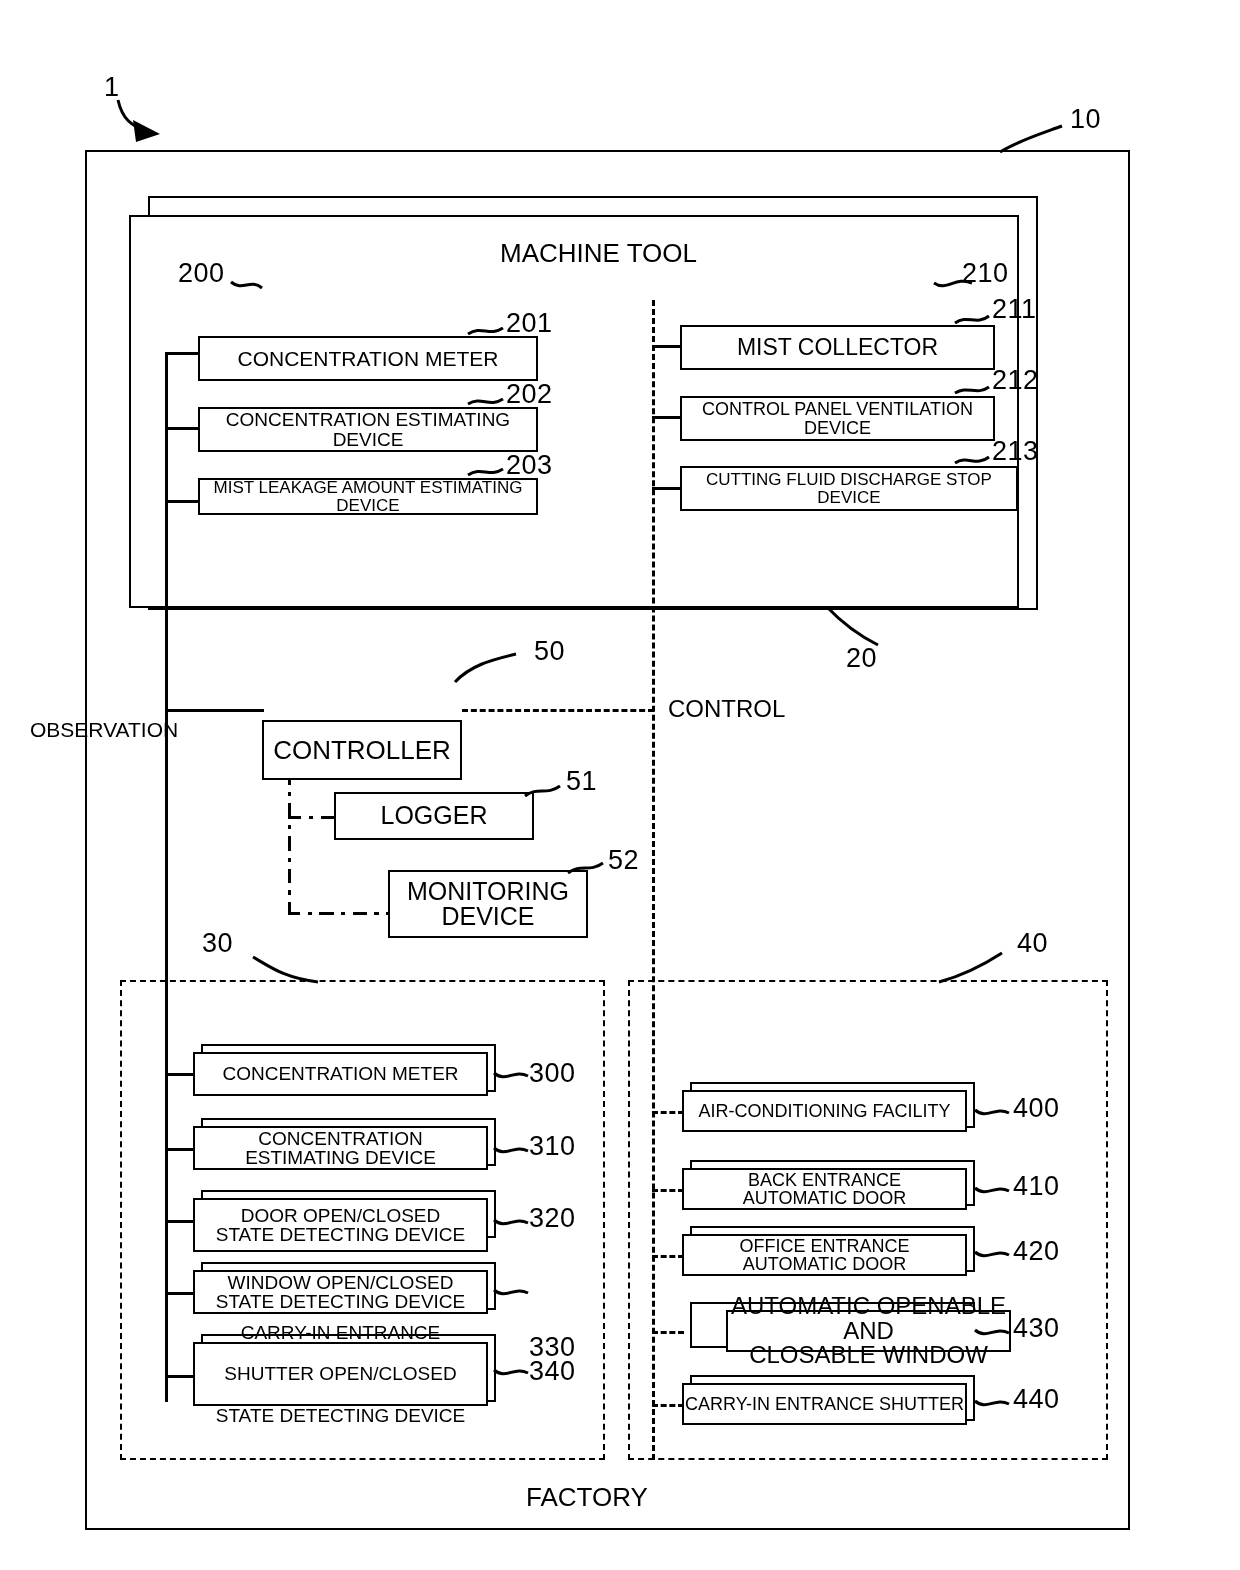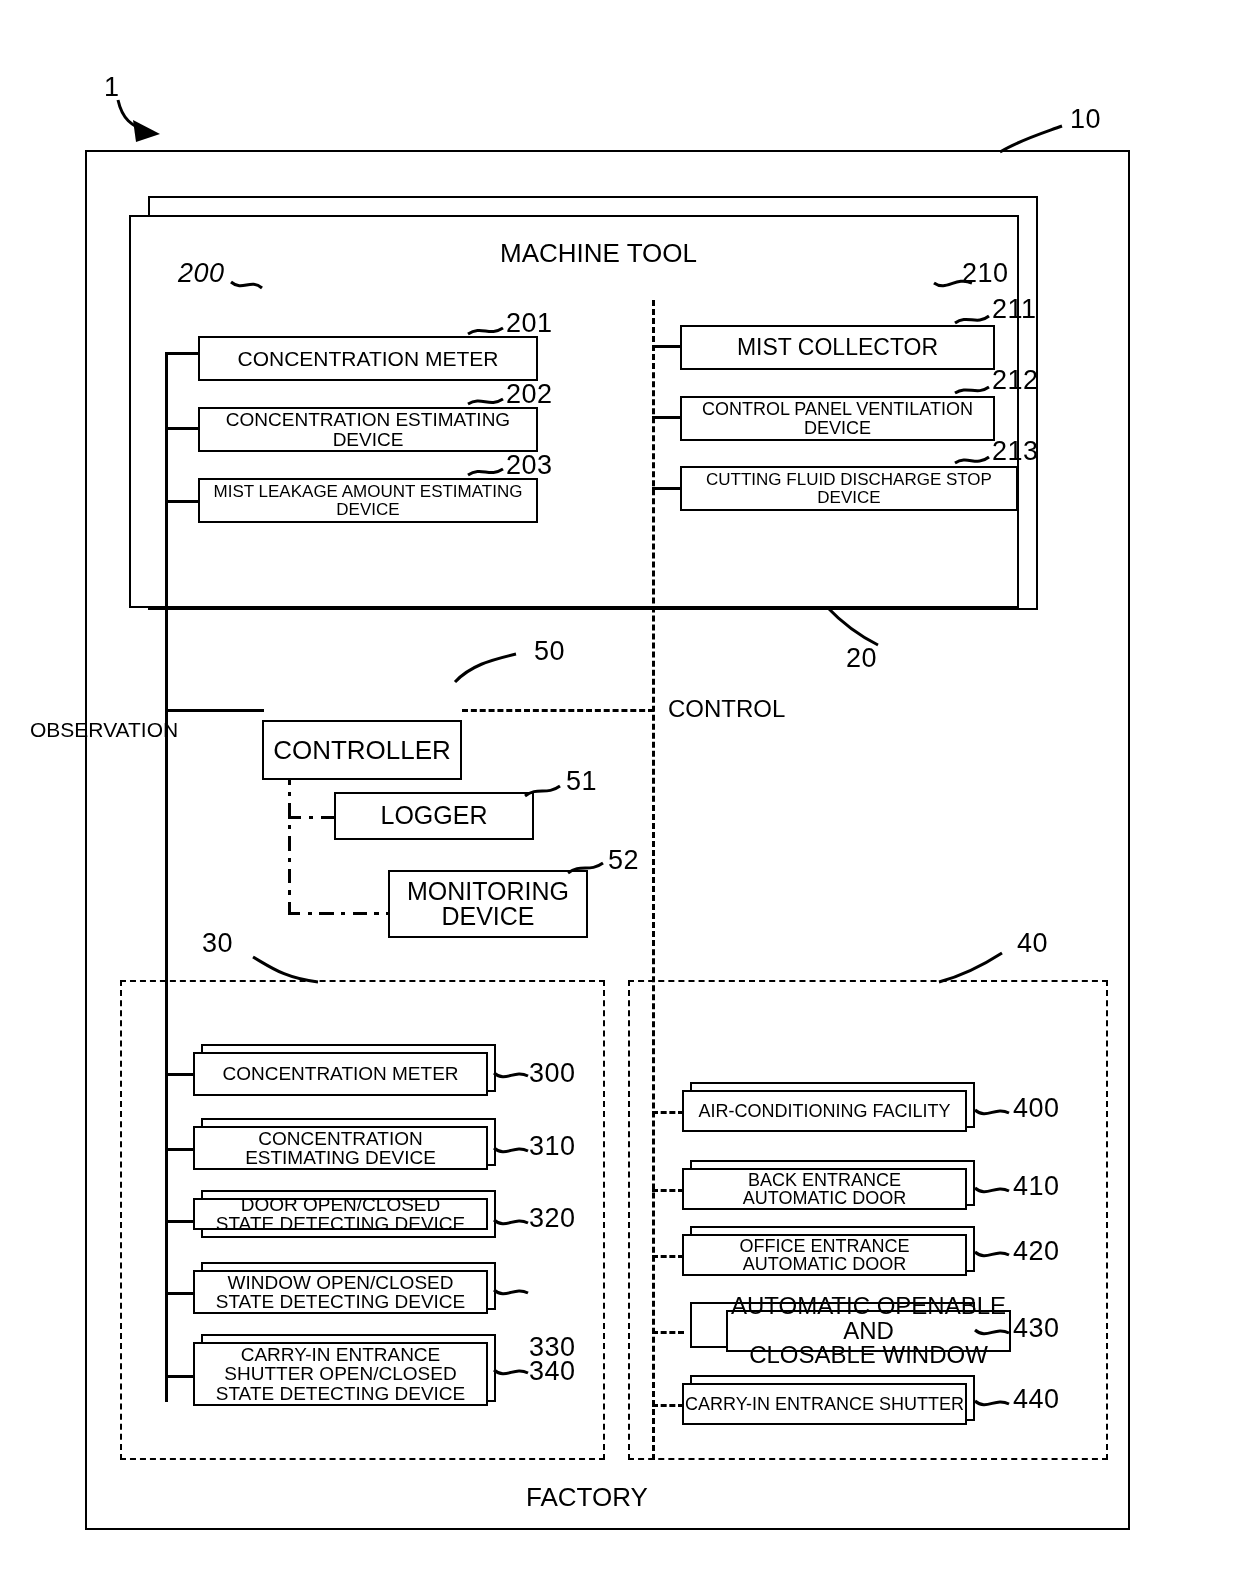--- a/index.html
+++ b/index.html
@@ -137,36 +137,36 @@
 
   <div class="solidbox" style="left:85px; top:150px; width:1045px; height:1380px; z-index:1;"></div>
   <div class="lbl big" style="left:526px; top:1482px;">FACTORY</div>
 
   <div class="plate2" style="left:167px; top:177px; width:890px; height:420px;"></div>
   <div class="plate" style="left:148px; top:196px; width:890px; height:414px;"></div>
   <div class="solidbox" style="left:129px; top:215px; width:890px; height:393px; z-index:5;"></div>
   <div class="lbl big" style="left:500px; top:238px;">MACHINE TOOL</div>
 
   <div class="dashbox" style="left:150px; top:288px; width:410px; height:290px;"></div>
-  <div class="lbl reftxt" style="left:178px; top:258px;font-style:italic;">200</div>
+  <div class="lbl reftxt" style="left:178px; top:258px;">200</div>
 
   <div class="plate" style="left:205px; top:326px; width:340px; height:50px;"></div>
   <div class="box" style="left:198px; top:336px; width:340px; height:45px; font-size:21px;">
     <span>CONCENTRATION METER</span>
   </div>
   <div class="lbl reftxt" style="left:506px; top:308px;">201</div>
 
   <div class="plate" style="left:205px; top:397px; width:340px; height:50px;"></div>
   <div class="box" style="left:198px; top:407px; width:340px; height:45px; font-size:19px;">
     <span>CONCENTRATION ESTIMATING DEVICE</span>
   </div>
   <div class="lbl reftxt" style="left:506px; top:379px;">202</div>
 
   <div class="plate" style="left:205px; top:468px; width:340px; height:50px;"></div>
-  <div class="box" style="left:198px; top:478px; width:340px; height:45px; font-size:17px;">
+  <div class="box" style="left:198px; top:478px; width:340px; height:37px; font-size:17px;">
     <span>MIST LEAKAGE AMOUNT ESTIMATING DEVICE</span>
   </div>
   <div class="lbl reftxt" style="left:506px; top:450px;">203</div>
 
   <div class="vline" style="left:165px; top:352px; height:148px;"></div>
   <div class="hline" style="left:165px; top:352px; width:35px;"></div>
   <div class="hline" style="left:165px; top:427px; width:35px;"></div>
   <div class="hline" style="left:165px; top:500px; width:35px;"></div>
 
   <div class="dashbox" style="left:624px; top:288px; width:410px; height:290px;"></div>
@@ -235,35 +235,35 @@
   <div class="lbl reftxt" style="left:529px; top:1058px;">300</div>
 
   <div class="plate" style="left:201px; top:1118px; width:295px; height:48px;"></div>
   <div class="box" style="left:193px; top:1126px; width:295px; height:44px; font-size:19px; flex-direction:column;">
     <span>CONCENTRATION</span>
     <span>ESTIMATING DEVICE</span>
   </div>
   <div class="lbl reftxt" style="left:529px; top:1131px;">310</div>
 
   <div class="plate" style="left:201px; top:1190px; width:295px; height:48px;"></div>
-  <div class="box" style="left:193px; top:1198px; width:295px; height:32px; font-size:19px; flex-direction:column;">
+  <div class="box" style="left:193px; top:1198px; width:295px; height:54px; font-size:19px; flex-direction:column;">
     <span>DOOR OPEN/CLOSED</span>
     <span>STATE DETECTING DEVICE</span>
   </div>
   <div class="lbl reftxt" style="left:529px; top:1203px;">320</div>
 
   <div class="plate" style="left:201px; top:1262px; width:295px; height:48px;"></div>
   <div class="box" style="left:193px; top:1270px; width:295px; height:44px; font-size:19px; flex-direction:column;">
     <span>WINDOW OPEN/CLOSED</span>
     <span>STATE DETECTING DEVICE</span>
   </div>
   <div class="lbl reftxt" style="left:529px; top:1332px;text-align:right;">330</div>
 
   <div class="plate" style="left:201px; top:1334px; width:295px; height:68px;"></div>
-  <div class="box" style="left:193px; top:1342px; width:295px; height:64px; font-size:19px; flex-direction:column;">
+  <div class="box" style="left:193px; top:1342px; width:295px; height:64px; font-size:19px; flex-direction:column;gap:22px;">
     <span>CARRY-IN ENTRANCE</span>
     <span>SHUTTER OPEN/CLOSED</span>
     <span>STATE DETECTING DEVICE</span>
   </div>
   <div class="lbl reftxt" style="left:529px; top:1356px;">340</div>
 
   <div class="hline" style="left:165px; top:1073px; width:30px;"></div>
   <div class="hline" style="left:165px; top:1148px; width:30px;"></div>
   <div class="hline" style="left:165px; top:1220px; width:30px;"></div>
   <div class="hline" style="left:165px; top:1292px; width:30px;"></div>

